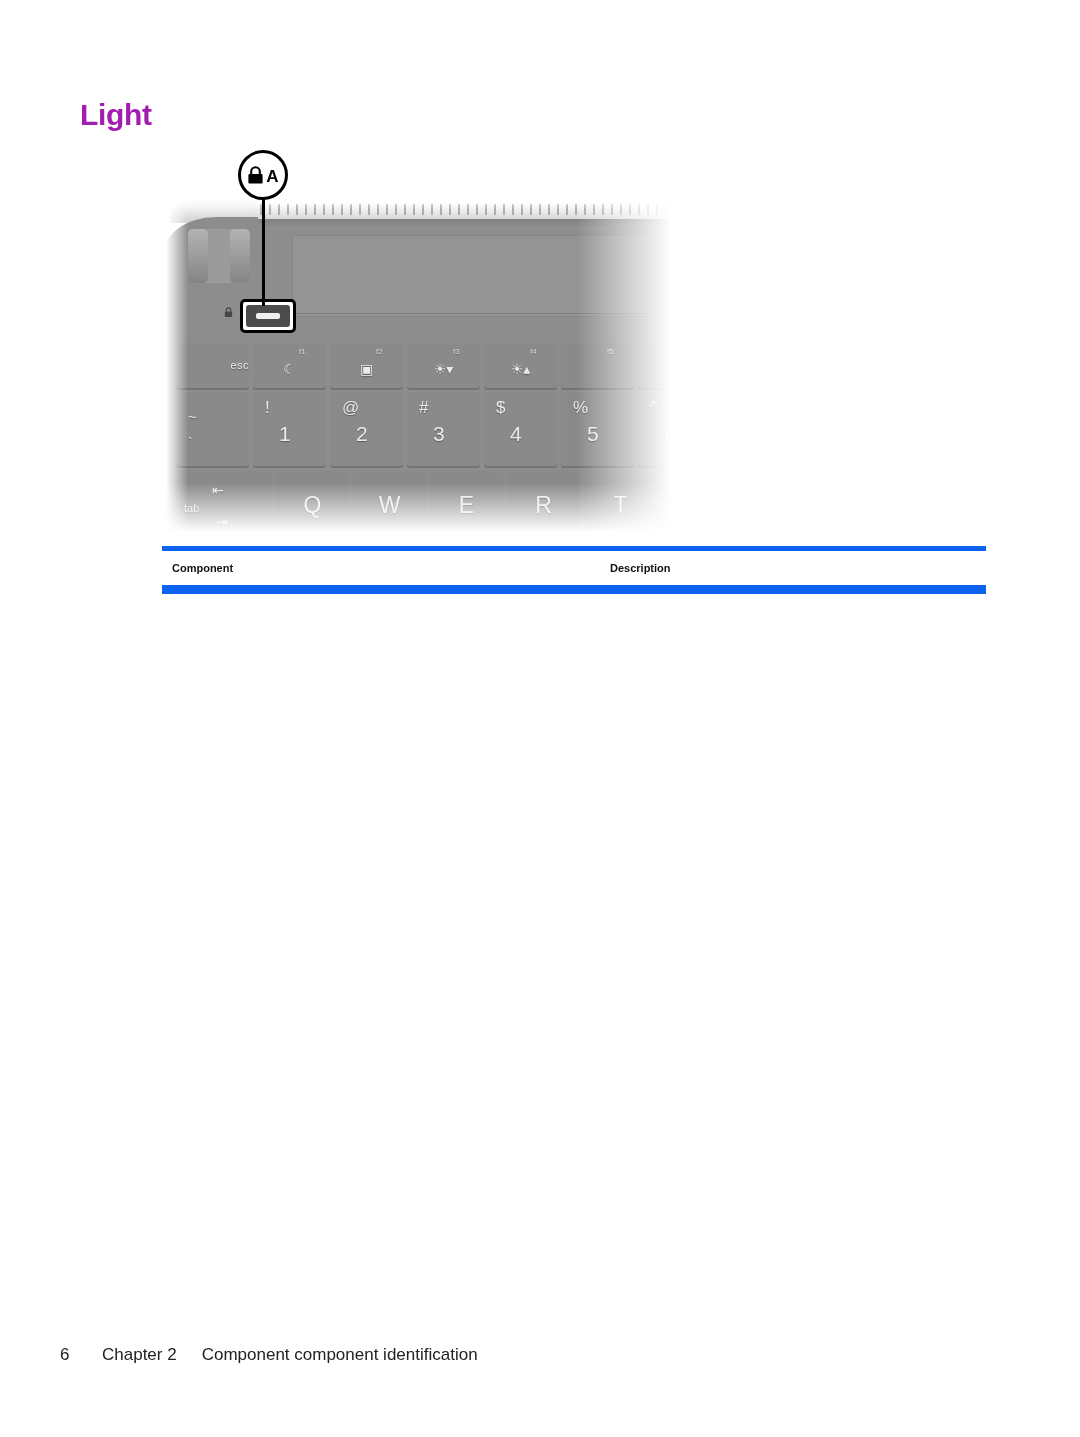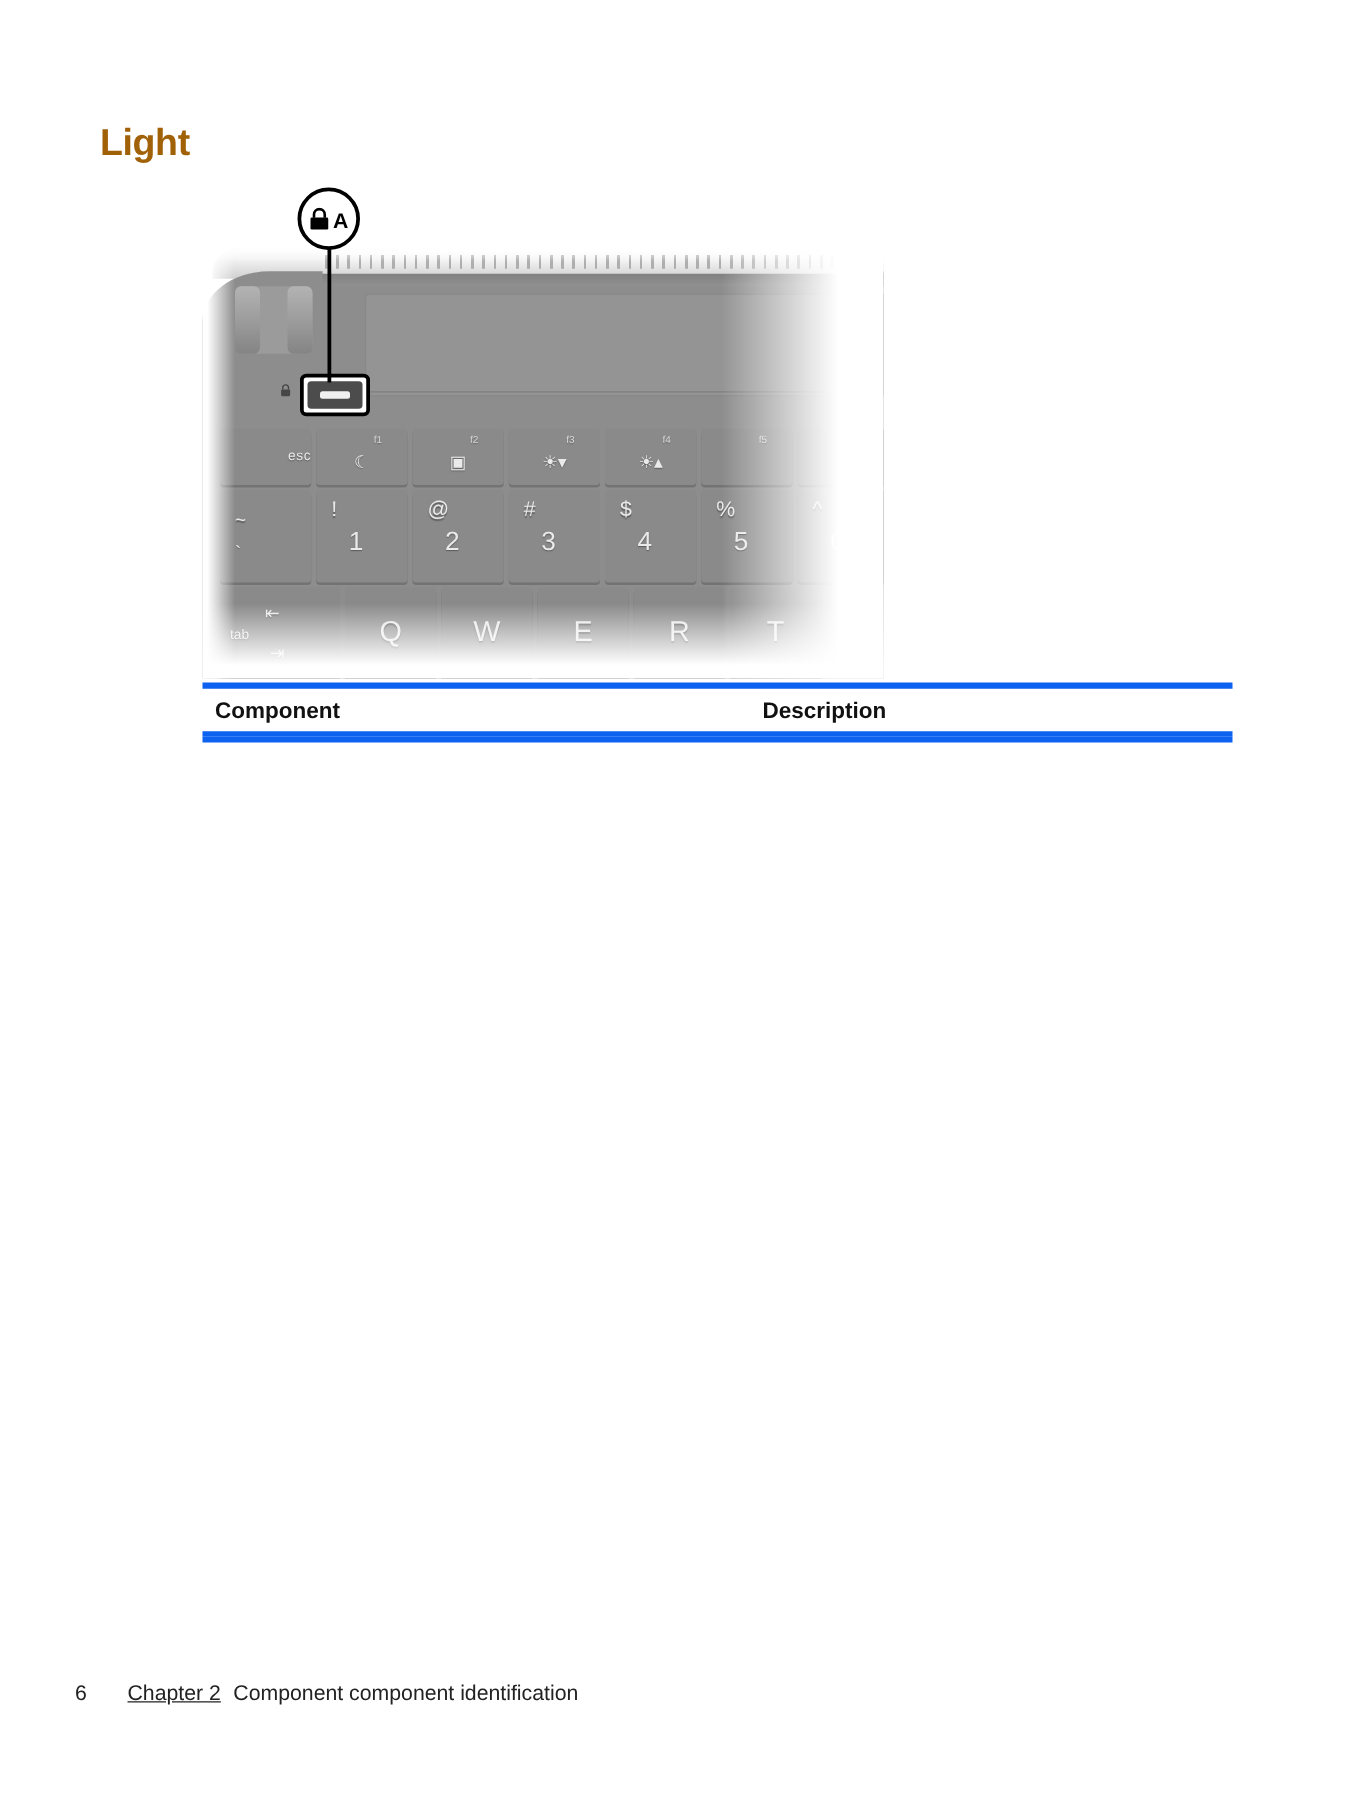--- a/index.html
+++ b/index.html
@@ -23,21 +23,21 @@
   }
 
   
   .page-title {
     position: absolute;
     left: 80px;
     top: 100px;
     font-size: 30px;
     font-weight: bold;
     letter-spacing: -0.3px;
-    color: #a16207;
+    color: #a21caf;
     line-height: 1;
   }
 
   
   .figure {
     position: absolute;
     left: 162px;
     top: 150px;
     width: 560px;
     height: 400px;
@@ -345,21 +345,21 @@
   .trow {
     display: flex;
     align-items: center;
   }
   .trow.head { height: 34px; }
   .trow.body { height: 38px; }
   .cell-component { width: 440px; padding-left: 10px; box-sizing: border-box; }
   .cell-description { flex: 1; padding-left: 8px; box-sizing: border-box; }
   .trow.head .cell-component,
   .trow.head .cell-description {
-    font-size: 18px;
+    font-size: 11px;
     font-weight: bold;
     color: #111111;
   }
   .trow.body .cell-component,
   .trow.body .cell-description {
     font-size: 14.5px;
     font-weight: normal;
     color: #1e1e1e;
   }
 
@@ -367,21 +367,21 @@
   .footer {
     position: absolute;
     left: 60px;
     top: 1345px;
     display: flex;
     align-items: baseline;
     font-size: 17px;
     color: #222222;
   }
   .footer .pagenum { width: 42px; }
-  .footer .chapter { margin-right: 10px; text-decoration: underline; }
+  .footer .chapter { margin-right: 25px; }
 </style>
 </head>
 <body>
 
 <div class="page">
 
   <div class="page-title">Light</div>
 
   <div class="figure">
 

